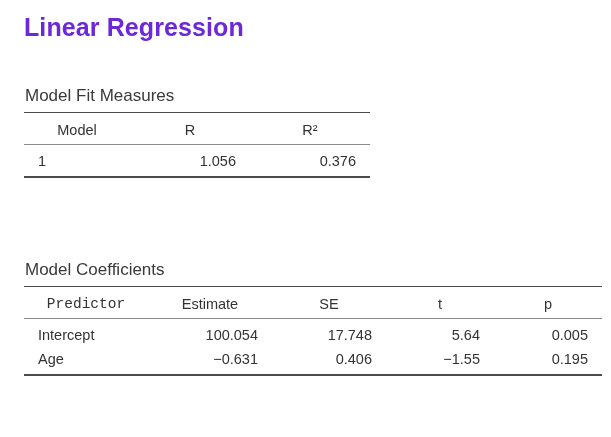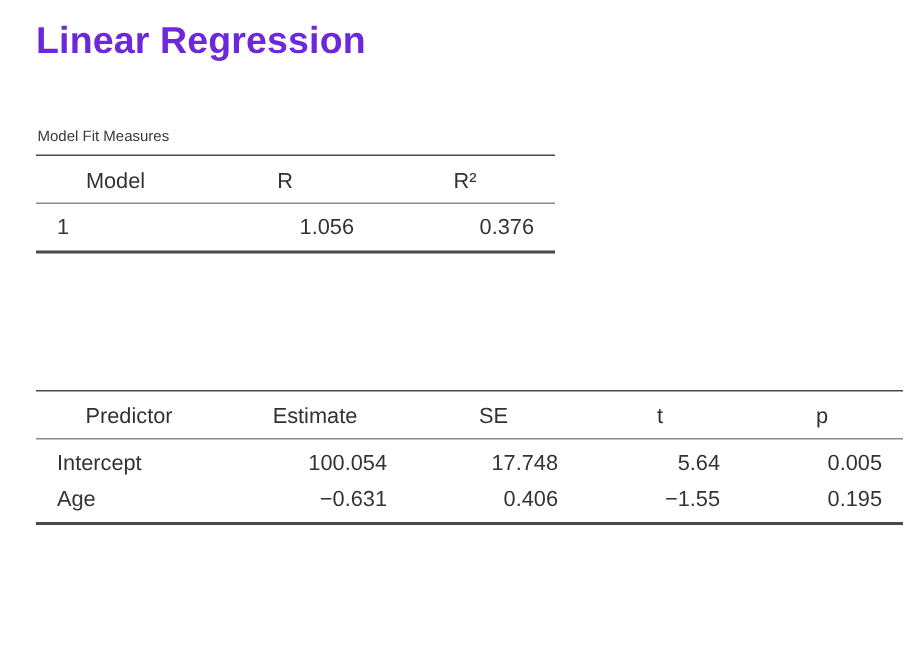--- a/index.html
+++ b/index.html
@@ -28,21 +28,21 @@
     font-size: 25px;
     font-weight: bold;
     color: #6d28d9;
     letter-spacing: 0.1px;
   }
 
   .table-block {
     position: absolute;
   }
   .table-caption {
-    font-size: 10px;
+    font-size: 17px;
     color: #3a3a3a;
     margin-bottom: 6px;
     padding-left: 1px;
   }
   table.jamovi {
     border-collapse: collapse;
     font-size: 14.5px;
     color: #333333;
   }
   table.jamovi thead th {
@@ -73,21 +73,21 @@
   th.col-label {
     text-align: center !important;
   }
 
   
   #fit-table th:nth-child(1) { width: 78px; }
   #fit-table th:nth-child(2) { width: 92px; }
   #fit-table th:nth-child(3) { width: 92px; }
 
   
-  #coef-table th:nth-child(1) { width: 96px; }
+  #coef-table th:nth-child(1) { width: 96px; font-family: Liberation Mono, monospace; }
   #coef-table th:nth-child(2) { width: 96px; }
   #coef-table th:nth-child(3) { width: 86px; }
   #coef-table th:nth-child(4) { width: 80px; }
   #coef-table th:nth-child(5) { width: 80px; }
 </style>
 </head>
 <body>
 
 <div class="page">
 
@@ -107,20 +107,21 @@
         <tr>
           <td class="col-label">1</td>
           <td>1.056</td>
           <td>0.376</td>
         </tr>
       </tbody>
     </table>
   </div>
 
   <div class="table-block" style="left:24px; top:260px;">
+    <div class="table-caption">Model Coefficients</div>
     <table class="jamovi" id="coef-table">
       <thead>
         <tr>
           <th class="col-label">Predictor</th>
           <th>Estimate</th>
           <th>SE</th>
           <th>t</th>
           <th>p</th>
         </tr>
       </thead>

